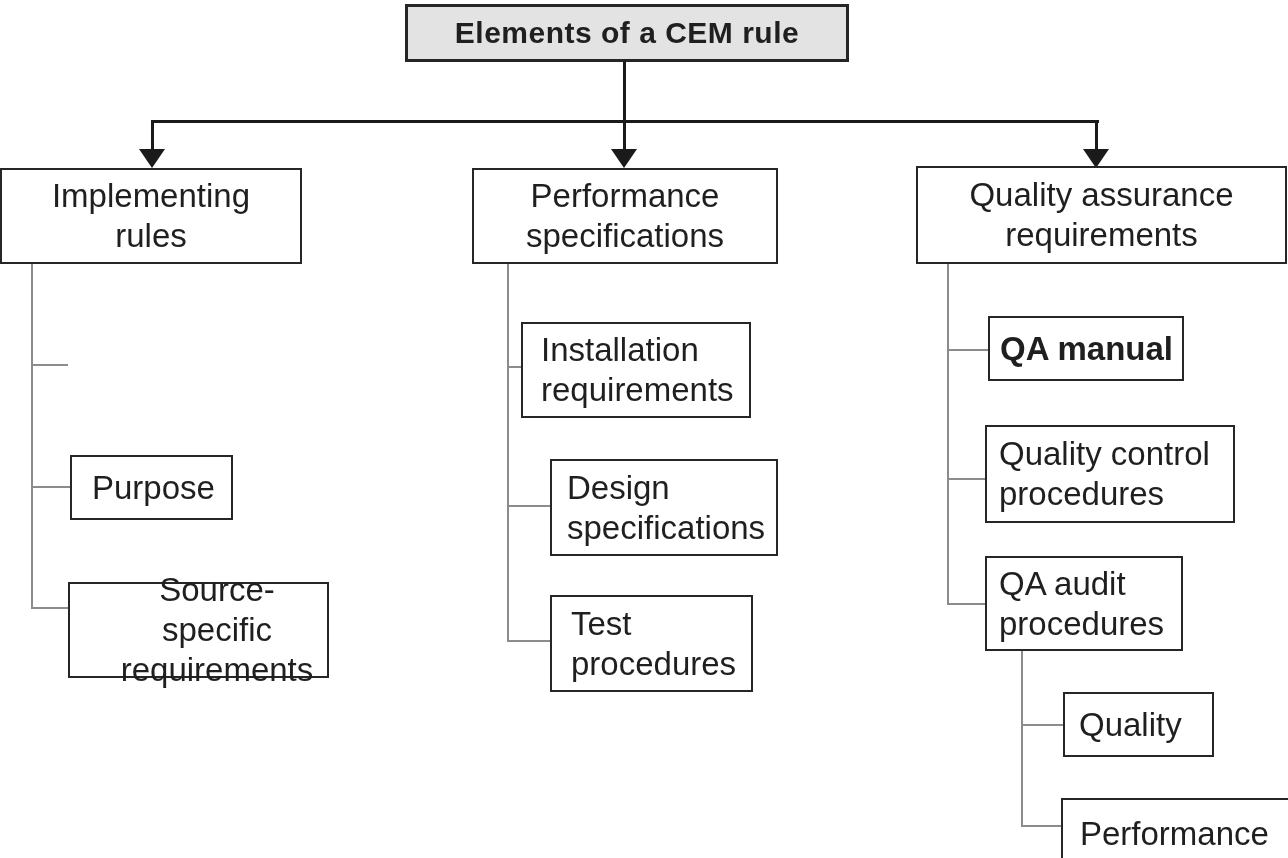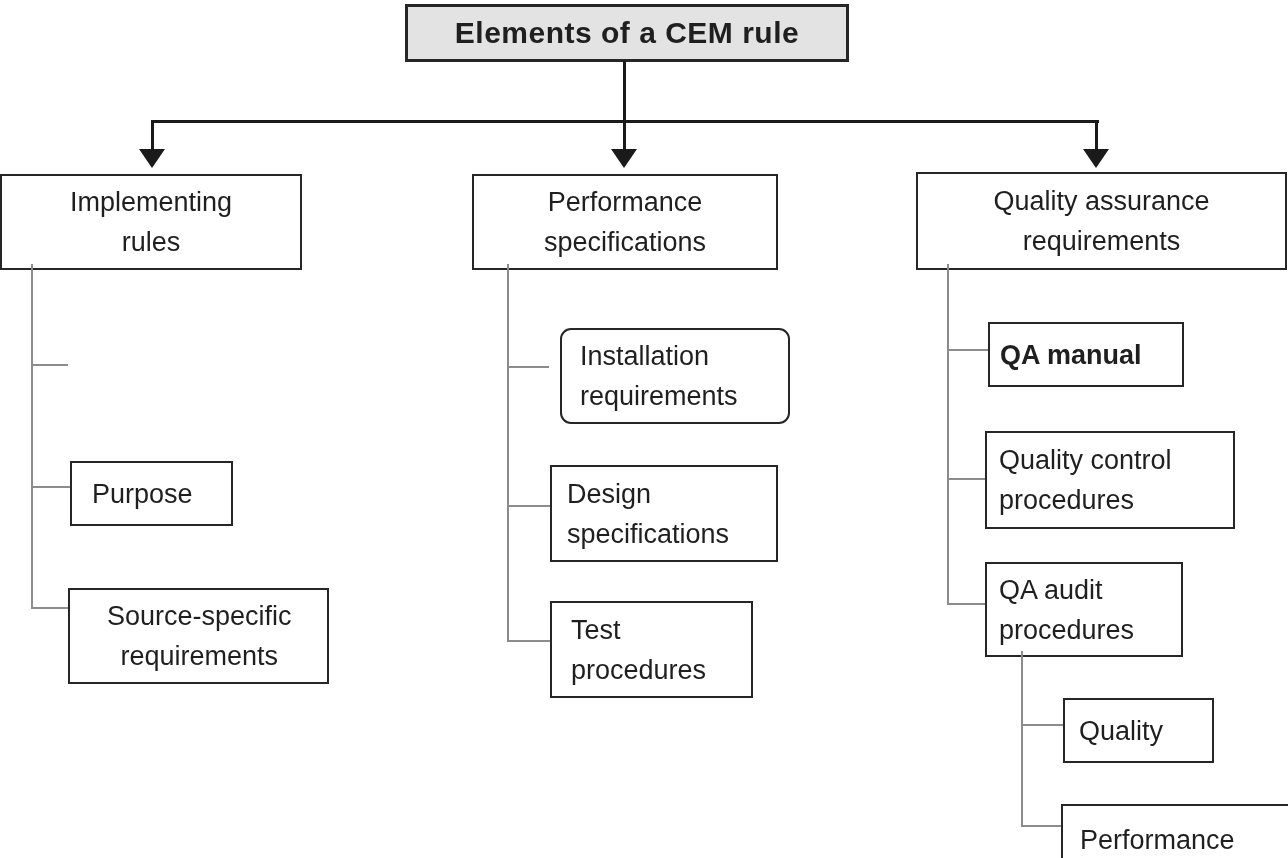--- a/index.html
+++ b/index.html
@@ -11,24 +11,23 @@
     font-family:"Liberation Sans","DejaVu Sans",sans-serif;
     color:var(--text,#1f1f1f);
   }
   .node{
     position:absolute;
     box-sizing:border-box;
     background:#fff;
     border:2.5px solid var(--box-border,#262626);
     display:flex;
     align-items:center;
-    font-size:27px;
+    font-size:33px;
     line-height:40px;
     white-space:pre-line;
-    margin-top:6px;
   }
   .node.center{justify-content:center;text-align:center;}
   .node.left{justify-content:flex-start;text-align:left;}
   .title-node{
     position:absolute;
     box-sizing:border-box;
     background:var(--title-fill,#e3e3e3);
     border:3px solid var(--box-border,#262626);
     display:flex;align-items:center;justify-content:center;
     font-size:30px;font-weight:bold;letter-spacing:.5px;
@@ -70,21 +69,21 @@
   <div class="gray-line" style="left:33px;top:486px;width:37px;height:2px;"></div>
   <div class="gray-line" style="left:33px;top:607px;width:35px;height:2px;"></div>
   <div class="node left" style="left:70px;top:455px;width:163px;height:65px;padding-left:20px;">Purpose</div>
   <div class="node left" style="left:68px;top:582px;width:261px;height:96px;padding-left:37px;text-align:center;">Source-specific
 requirements</div>
 
   <div class="gray-line" style="left:507px;top:264px;width:2px;height:378px;"></div>
   <div class="gray-line" style="left:509px;top:366px;width:40px;height:2px;"></div>
   <div class="gray-line" style="left:509px;top:505px;width:41px;height:2px;"></div>
   <div class="gray-line" style="left:509px;top:640px;width:41px;height:2px;"></div>
-  <div class="node left" style="left:560px;top:322px;width:230px;height:96px;padding-left:18px;border-radius:11px;">Installation
+  <div class="node left" style="left:521px;top:322px;width:230px;height:96px;padding-left:18px;">Installation
 requirements</div>
   <div class="node left" style="left:550px;top:459px;width:228px;height:97px;padding-left:15px;">Design
 specifications</div>
   <div class="node left" style="left:550px;top:595px;width:203px;height:97px;padding-left:19px;">Test
 procedures</div>
 
   <div class="gray-line" style="left:947px;top:264px;width:2px;height:341px;"></div>
   <div class="gray-line" style="left:949px;top:349px;width:39px;height:2px;"></div>
   <div class="gray-line" style="left:949px;top:478px;width:36px;height:2px;"></div>
   <div class="gray-line" style="left:949px;top:603px;width:36px;height:2px;"></div>

